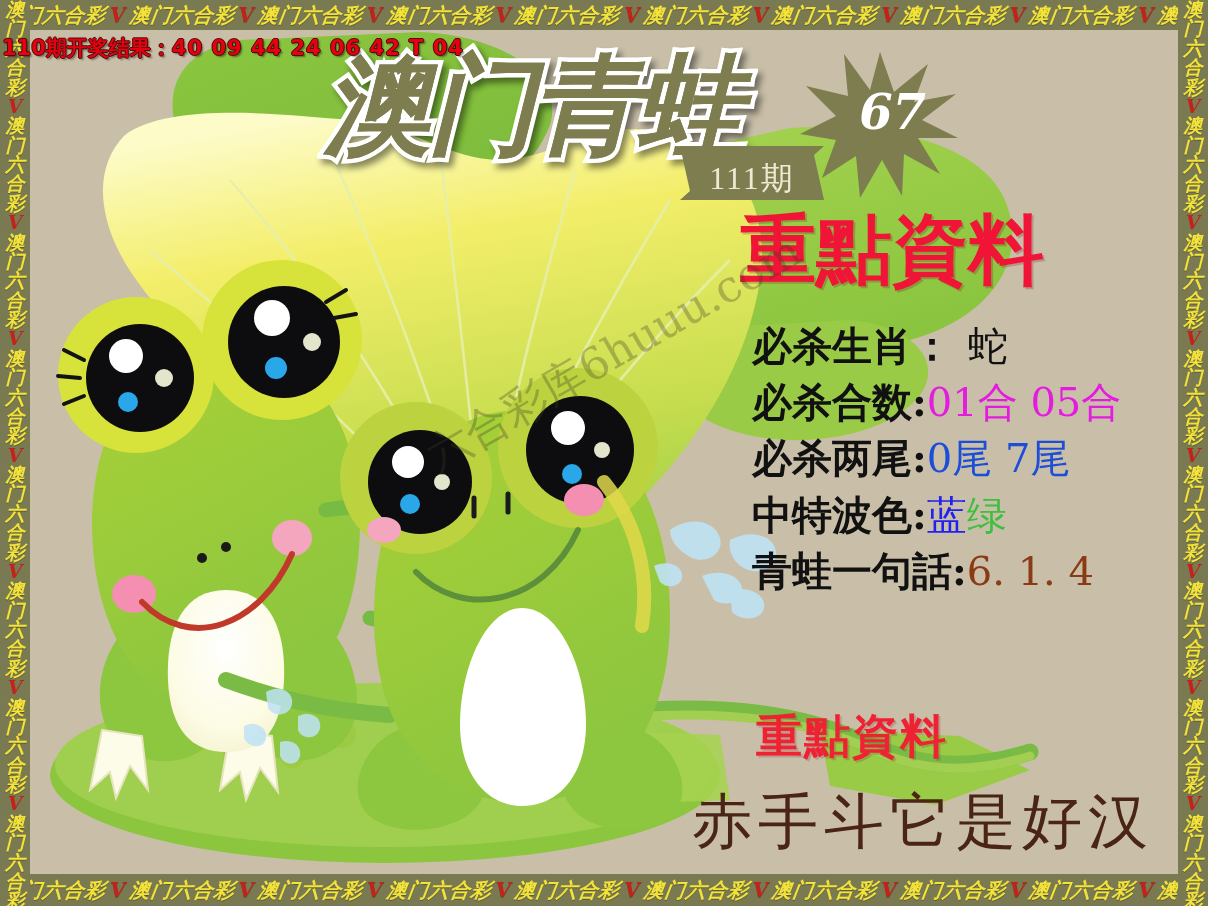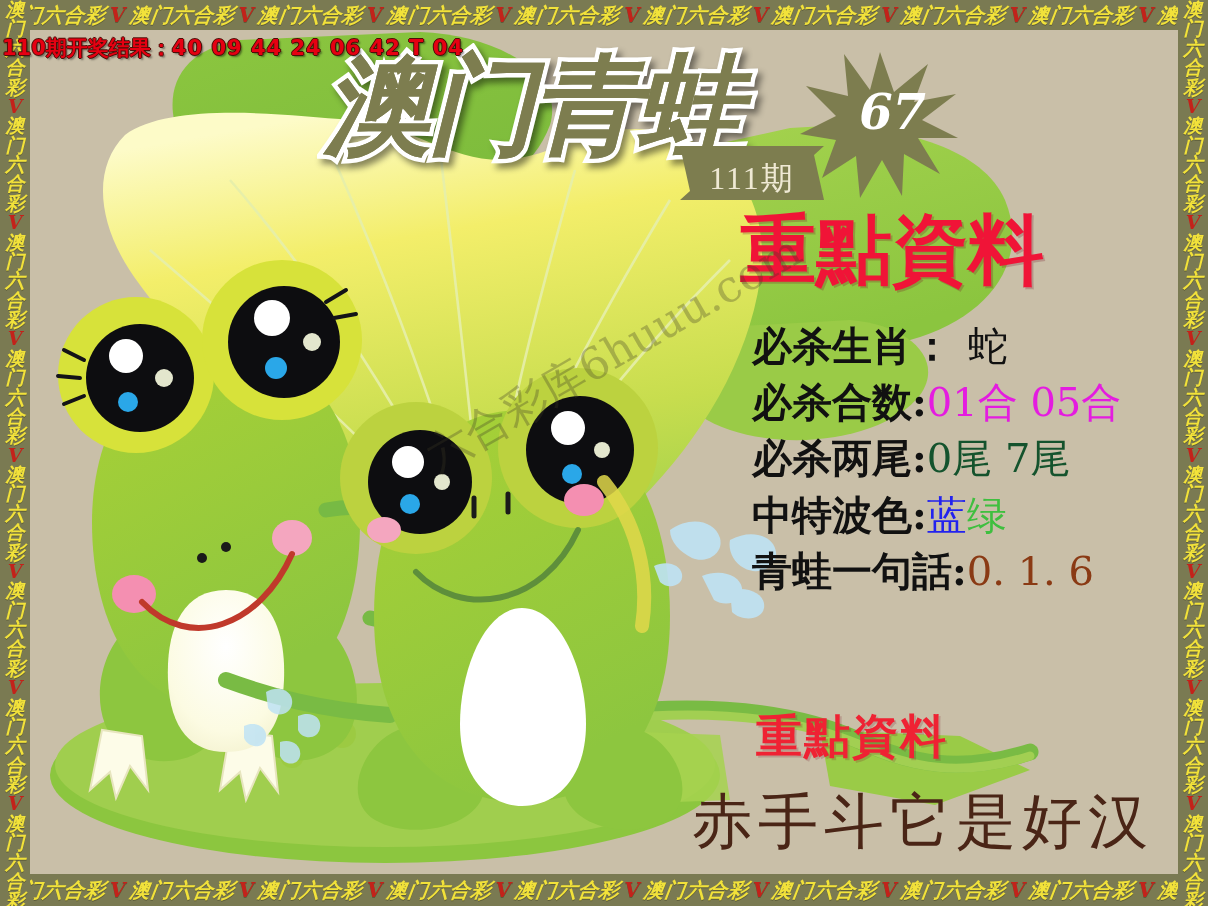--- a/index.html
+++ b/index.html
@@ -321,27 +321,27 @@
   <div class="heading">重點資料</div>
 
   <div class="rows">
     <div class="row">
       <span class="k">必杀生肖：</span><span class="sp"></span><span class="v" style="color:#111">蛇</span>
     </div>
     <div class="row">
       <span class="k">必杀合数:</span><span class="v" style="color:#e41ce0">01合  05合</span>
     </div>
     <div class="row">
-      <span class="k">必杀两尾:</span><span class="v" style="color:#14532d">0尾  7尾</span>
+      <span class="k">必杀两尾:</span><span class="v" style="color:#1d4ed8">0尾  7尾</span>
     </div>
     <div class="row">
       <span class="k">中特波色:</span><span class="v" style="color:#2222ee">蓝</span><span class="v" style="color:#3fbf3f">绿</span>
     </div>
     <div class="row">
-      <span class="k">青蛙一句話:</span><span class="v" style="color:#8a3a14">0. 1. 6</span>
+      <span class="k">青蛙一句話:</span><span class="v" style="color:#8a3a14">6. 1. 4</span>
     </div>
   </div>
 
   <div class="slogan-h">重點資料</div>
   <div class="slogan-b">赤手斗它是好汉</div>
 
   <div class="brd brd-top">
     <div class="brd-strip">
         <span class="bt">澳门六合彩</span>
         <span class="bv">V</span>

